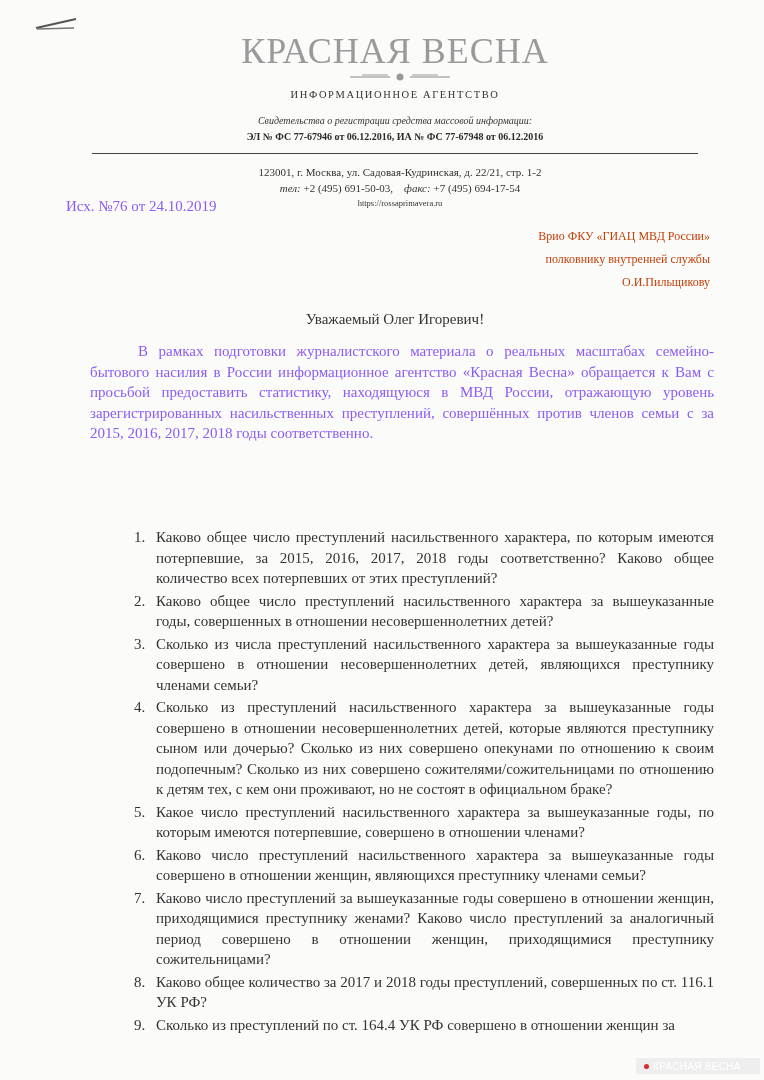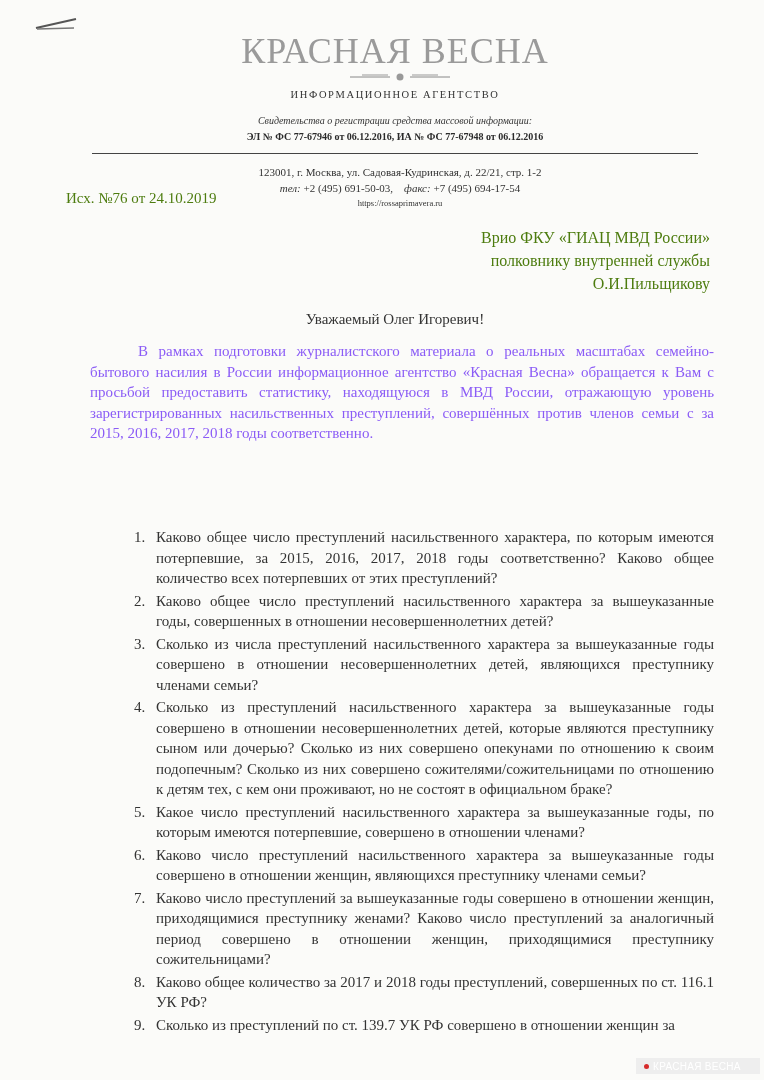--- a/index.html
+++ b/index.html
@@ -38,24 +38,24 @@
   }
   .addr {
     position: absolute; left: 0; width: 800px; text-align: center; color: #333;
   }
   .addr-line { top: 166px; font-size: 11px; }
   .addr-phone { top: 182px; font-size: 11px; }
   .addr-phone i { font-style: italic; }
   .addr-url { top: 198px; font-size: 8.5px; }
 
   .outgoing {
-    position: absolute; left: 66px; top: 190px; font-size: 15px; color: #4d7c0f;
+    position: absolute; left: 66px; top: 198px; font-size: 15px; color: #8b5cf6;
   }
   .recipient {
-    position: absolute; right: 50px; text-align: left; font-size: 16px; color: #4d7c0f;
+    position: absolute; right: 50px; text-align: left; font-size: 12px; color: #c2410c;
   }
   .rcp-1 { top: 229px; }
   .rcp-2 { top: 252px; }
   .rcp-3 { top: 275px; }
 
   .salutation {
     position: absolute; left: 0; width: 790px; top: 311px;
     text-align: center; font-size: 15px; color: #333;
   }
 
@@ -158,21 +158,21 @@
     <div class="q-item">
       <span class="q-num">7.</span>
       <span class="q-text">Каково число преступлений за вышеуказанные годы совершено в отношении женщин, приходящимися преступнику женами? Каково число преступлений за аналогичный период совершено в отношении женщин, приходящимися преступнику сожительницами?</span>
     </div>
     <div class="q-item">
       <span class="q-num">8.</span>
       <span class="q-text">Каково общее количество за 2017 и 2018 годы преступлений, совершенных по ст. 116.1 УК РФ?</span>
     </div>
     <div class="q-item">
       <span class="q-num">9.</span>
-      <span class="q-text">Сколько из преступлений по ст. 139.7 УК РФ совершено в отношении женщин за</span>
+      <span class="q-text">Сколько из преступлений по ст. 164.4 УК РФ совершено в отношении женщин за</span>
     </div>
   </div>
 
   <div class="watermark">
     <span class="wm-dot"></span>
     <span>КРАСНАЯ ВЕСНА</span>
   </div>
 </div>
 
 </body></html>

